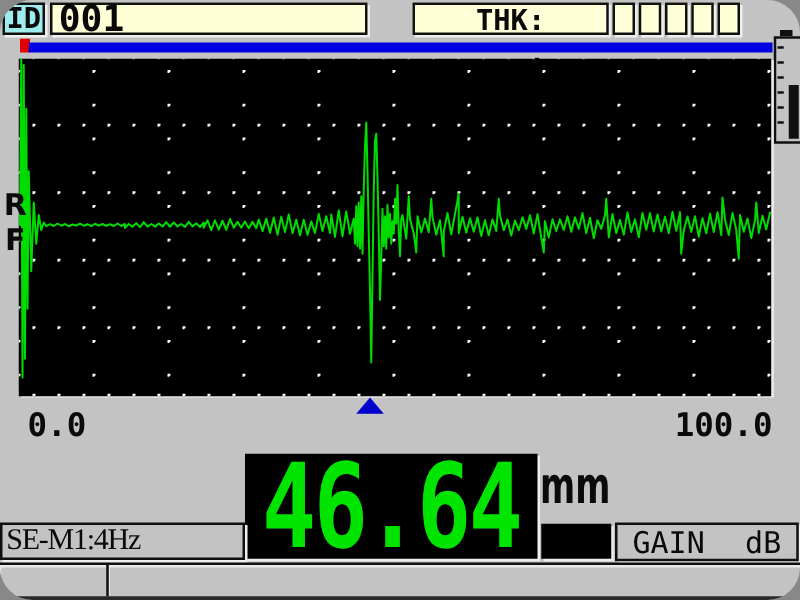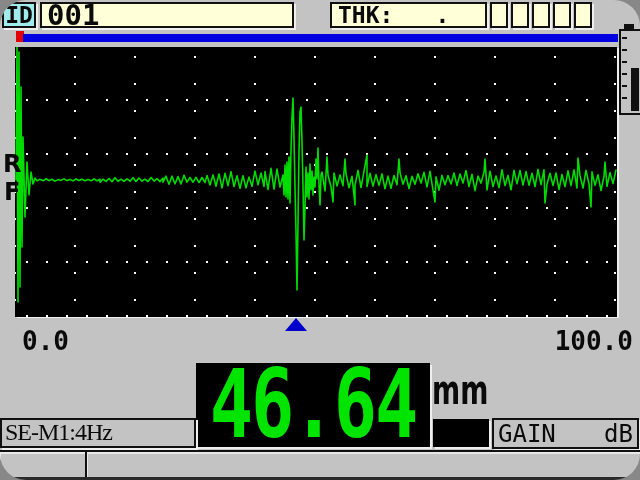--- a/index.html
+++ b/index.html
@@ -9,21 +9,21 @@
   .box3d{border:2px solid #101010;box-shadow:2px 2px 0 #efefef;background:#ffffd8;}
   .sans{font-family:"DejaVu Sans",sans-serif;}
 
   
   #id-box{left:2px;top:2px;width:34px;height:26px;background:#a0ecec;
           display:flex;align-items:center;justify-content:center;
           font-weight:bold;font-size:23px;}
   #id-value{left:40px;top:2px;width:254px;height:26px;
             font-weight:bold;font-size:29px;line-height:23px;padding-left:5px;}
   #thk-box{left:330px;top:2px;width:157px;height:26px;display:flex;align-items:center;
-           padding:0 6px;font-weight:bold;font-size:23px;}
+           padding:0 6px;font-weight:bold;font-size:23px;flex-direction:column;}
   #thk-box .val{margin-left:42px;}
   .slot{top:2px;width:18px;height:26px;}
 
   
   #battery{left:619px;top:24px;width:22px;height:90px;}
   #battery .cap{position:absolute;left:5px;top:0;width:10px;height:5px;background:#101010;}
   #battery .body{position:absolute;left:0;top:5px;width:20px;height:82px;
                  border:2px solid #101010;background:#c3c3c3;}
   #battery .tick{position:absolute;left:1px;width:5px;height:2px;background:#101010;}
   #battery .fill{position:absolute;right:2px;bottom:2px;width:8px;background:#101010;}
@@ -42,38 +42,38 @@
          background-position:59px 9px,11px 52px;}
   #panel svg{position:absolute;left:0;top:0;}
   .rf{font-weight:bold;font-size:24px;line-height:24px;}
   #rf-r{left:3px;top:152px;}
   #rf-f{left:4px;top:180px;}
   #range-marker{left:285px;top:318px;width:0;height:0;
                 border-left:11px solid transparent;border-right:11px solid transparent;
                 border-bottom:13px solid #0000cc;}
   .scale{font-weight:bold;font-size:26px;line-height:26px;}
   #scale-min{left:22px;top:328px;}
-  #scale-max{right:7px;top:328px;text-align:right;}
+  #scale-max{right:22px;top:328px;text-align:right;}
 
   
   #meas{left:196px;top:363px;width:234px;height:84px;background:#000;
         box-shadow:2px 2px 0 #efefef;display:flex;align-items:flex-start;justify-content:center;}
   #meas span{color:#00e400;font-weight:bold;font-size:72px;letter-spacing:-2px;
              transform:scaleY(1.3);}
   #meas-unit{left:432px;top:369px;font-weight:bold;font-size:27px;line-height:27px;
              transform:scaleY(1.5);transform-origin:left top;}
   #aux-display{left:433px;top:419px;width:56px;height:28px;background:#000;
                box-shadow:2px 2px 0 #efefef;}
 
   
   #mode-box{left:0;top:418px;width:196px;height:30px;background:#c3c3c3;
             font-size:24px;line-height:25px;letter-spacing:-1px;padding-left:3px;font-family:Liberation Serif, serif;}
   #gain-box{left:492px;top:418px;width:147px;height:31px;background:#c3c3c3;
             display:flex;align-items:center;justify-content:space-between;
-            font-size:24px;padding:0 4px;}
+            font-size:24px;padding:0 12px;}
 
   
   #status{left:0;top:450px;width:640px;height:30px;border-top:2px solid #101010;
           border-bottom:3px solid #2a2a2a;display:flex;}
   #status .cell{height:100%;box-shadow:inset 1px 2px 0 #e8e8e8;}
   #status-left{width:85px;border-right:2px solid #101010;}
   #status-right{flex:1;}
 </style>
 </head>
 <body>

